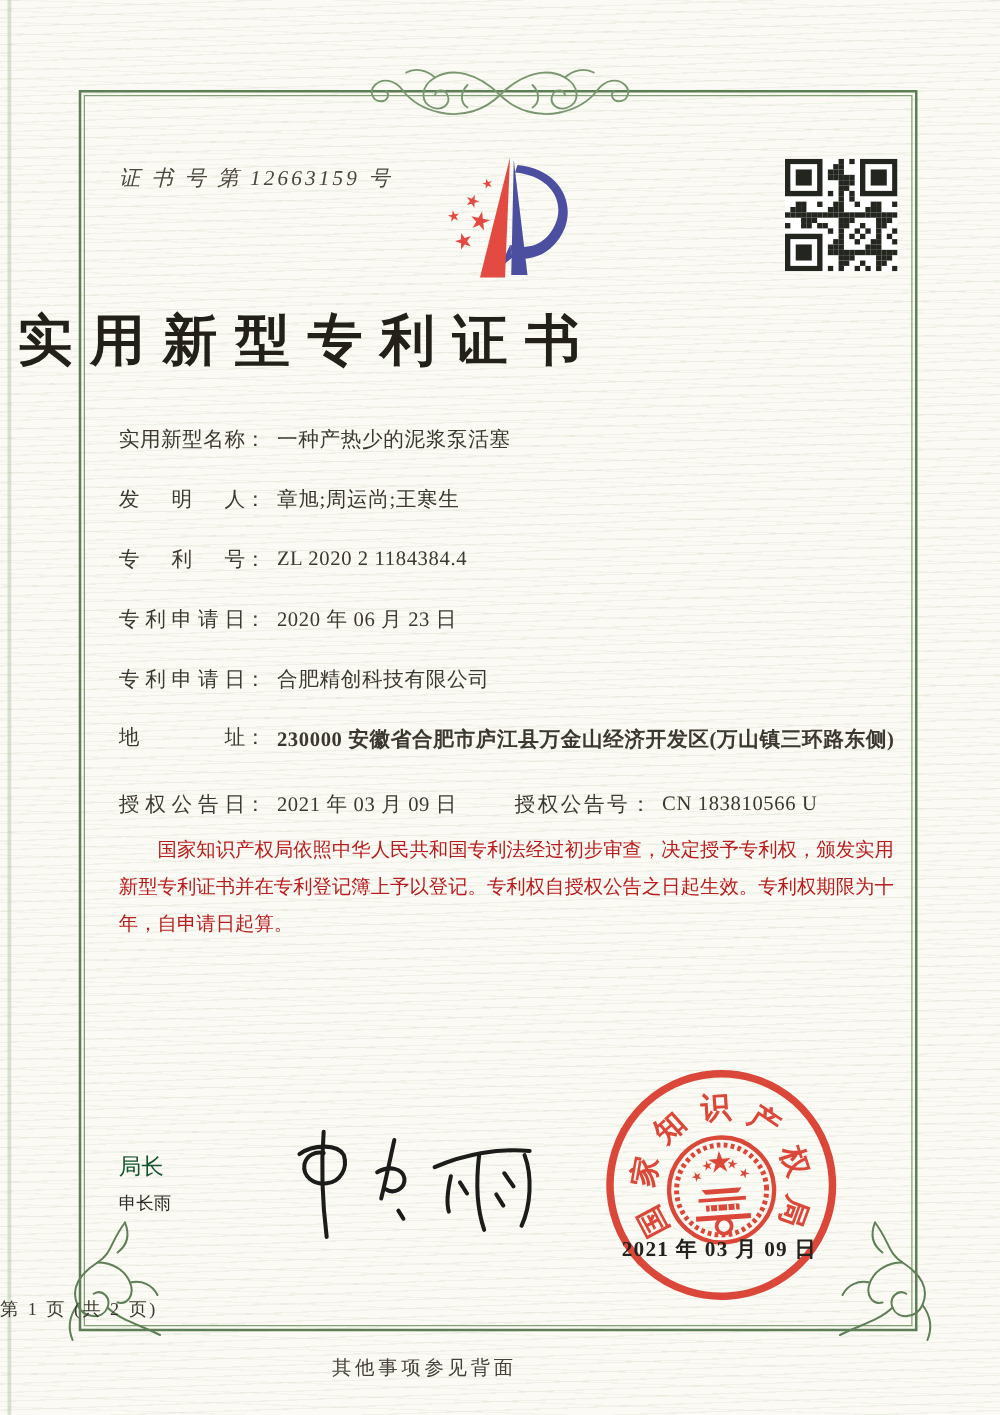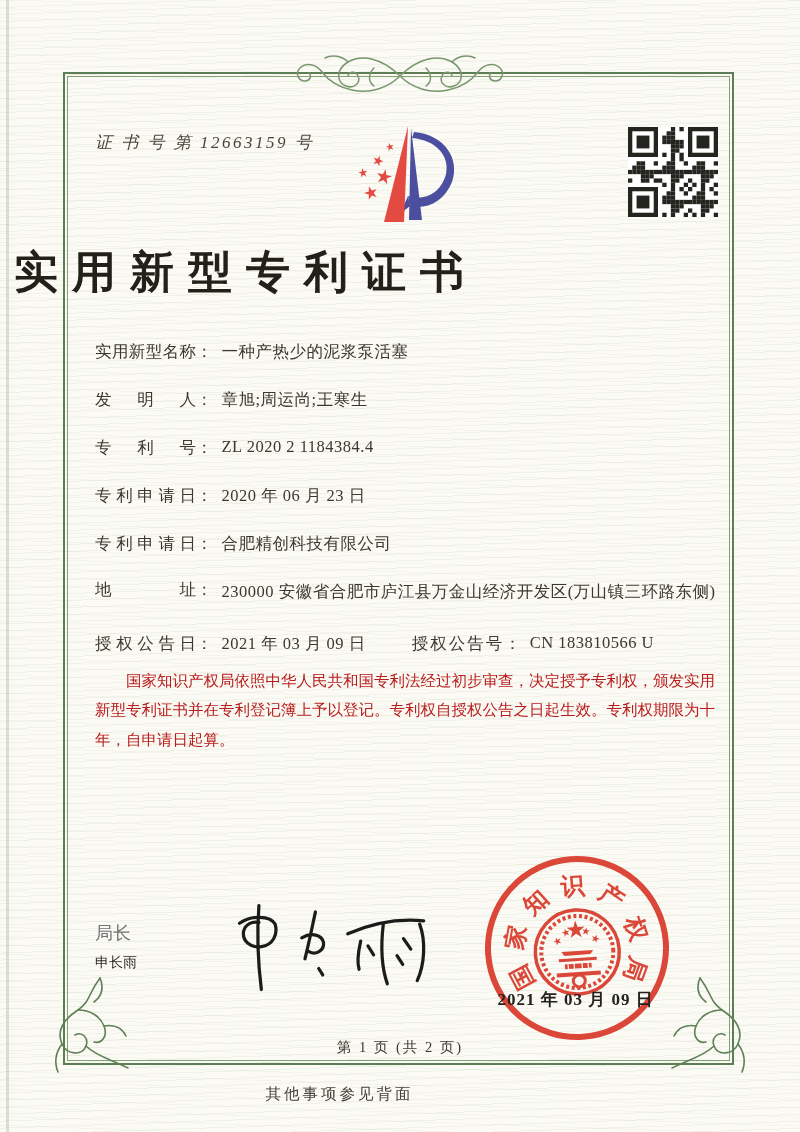--- a/index.html
+++ b/index.html
@@ -40,37 +40,37 @@
     text-indent:14px;
   }
   .field-row{left:95px;font-size:16.5px;color:#3c382f;white-space:nowrap;}
   .flabel{
     display:inline-block;width:101px;text-align:justify;text-align-last:justify;
     vertical-align:top;
     font-family:Liberation Serif, serif;
   }
   .fcolon{display:inline-block;vertical-align:top;}
   .fvalue{display:inline-block;margin-left:9px;vertical-align:top;letter-spacing:.5px;}
-  .fvalue.wrap{white-space:normal;width:498px;line-height:1.6;}
+  .fvalue.wrap{white-space:normal;width:498px;line-height:1.6;font-weight:bold;}
   .grant2{margin-left:46px;}
   .grant2 .flabel2{letter-spacing:2px;margin-top:33px;}
   .body-text{
     left:95px;top:666px;width:620px;font-size:15.5px;line-height:1.9;
     color:#b91c1c;text-align:justify;
   }
   .body-text p{margin:0;text-indent:2em;}
-  .sig-title{left:95px;top:921px;font-size:18px;color:#737373;font-family:"Liberation Sans","DejaVu Sans",sans-serif;}
+  .sig-title{left:95px;top:921px;font-size:18px;color:#14532d;font-family:"Liberation Sans","DejaVu Sans",sans-serif;}
   .sig-name{left:95px;top:954px;font-size:14px;color:#2e2b25;font-family:"Liberation Sans","DejaVu Sans",sans-serif;}
   .signature{left:225px;top:895px;}
   .seal{left:477px;top:848px;width:200px;height:200px;transform:rotate(-4deg);opacity:.93;}
   .seal-date{
     left:468px;top:988px;width:215px;text-align:center;
     font-size:17px;color:#23221f;letter-spacing:1px;font-weight:bold;
   }
-  .page-num{left:0;top:1038px;width:800px;text-align:center;font-size:14.5px;color:#3c382f;letter-spacing:2px;}
+  .page-num{left:0;top:1038px;width:800px;font-size:14.5px;color:#3c382f;letter-spacing:2px;}
   .back-note{left:0;top:1084px;width:679px;text-align:center;font-size:15.5px;color:#46403a;letter-spacing:3px;}
   .ornament{pointer-events:none;}
   svg text.sealchar{
     font-family:"Liberation Serif","DejaVu Serif",serif;
     font-size:24px;font-weight:bold;fill:#d93a2b;
   }
 </style>
 </head>
 <body>
 

